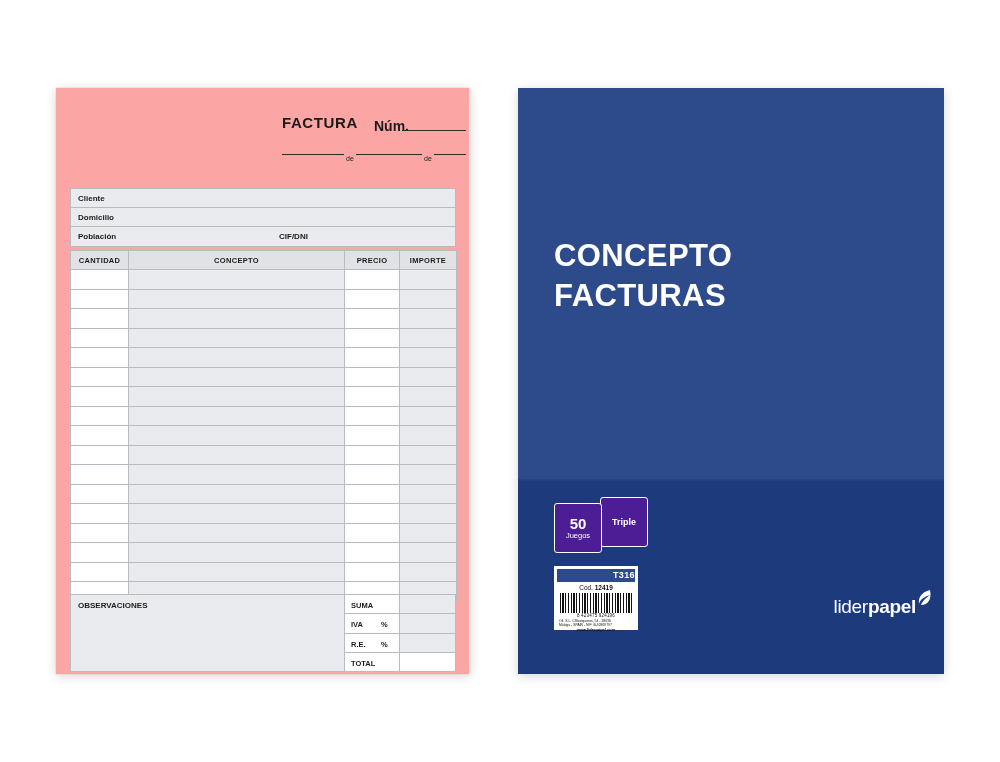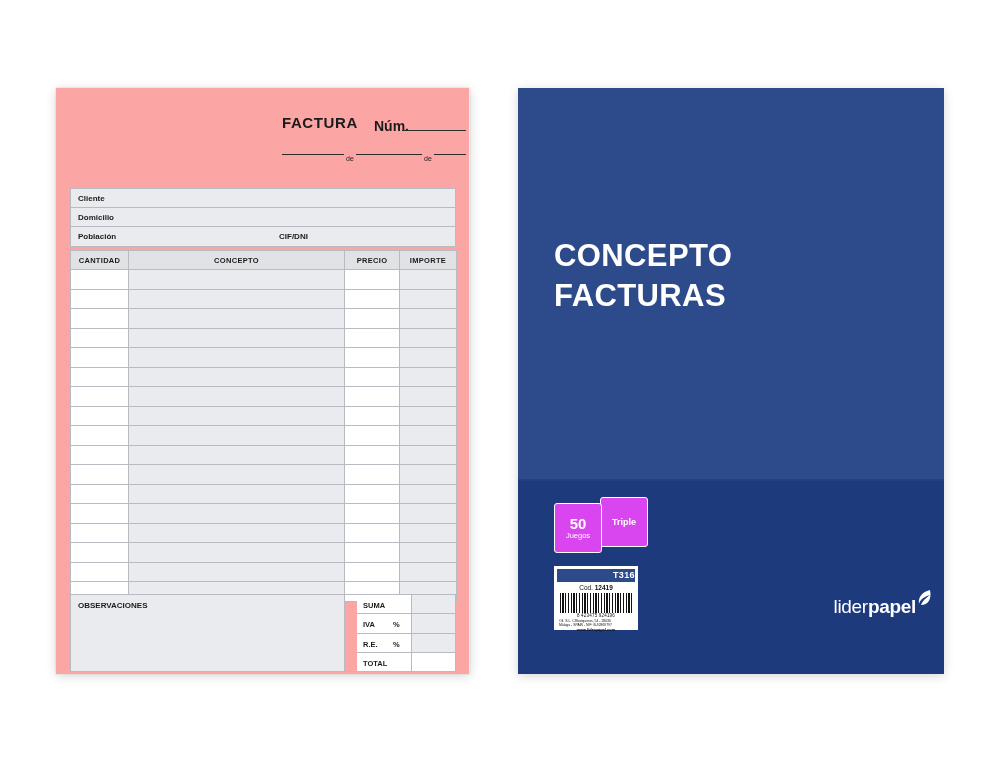--- a/index.html
+++ b/index.html
@@ -121,21 +121,20 @@
   .obs .lbl {
     position: absolute; left: 7px; top: 6px;
     font-size: 8px; font-weight: bold; color: #1b1b1b;
   }
   .totals {
     flex: 1;
     border: 1px solid #b8bcc2;
     border-left: none;
     display: flex;
     flex-direction: column;
-    padding-left: 12px;
   }
   .t-row {
     flex: 1;
     display: flex;
     border-bottom: 1px solid #b8bcc2;
   }
   .t-row:last-child { border-bottom: none; }
   .t-label {
     width: 55px;
     position: relative;
@@ -201,21 +200,21 @@
   
   .badges {
     position: absolute; left: 36px; top: 409px;
     width: 120px; height: 56px;
   }
   .badge {
     position: absolute;
     width: 48px; height: 50px;
     border: 1.5px solid #ffffff;
     border-radius: 3px;
-    background: #d946ef;
+    background: #4c1d95;
   }
   .badge.b1 { left: 0; top: 6px; }
   .badge.b2 { left: 46px; top: 0px; }
   .badge-num {
     position: absolute; left: 0; right: 0; top: 11px;
     text-align: center;
     font-size: 15px; font-weight: bold; color: #ffffff;
   }
   .badge-sub {
     position: absolute; left: 0; right: 0; top: 27px;

